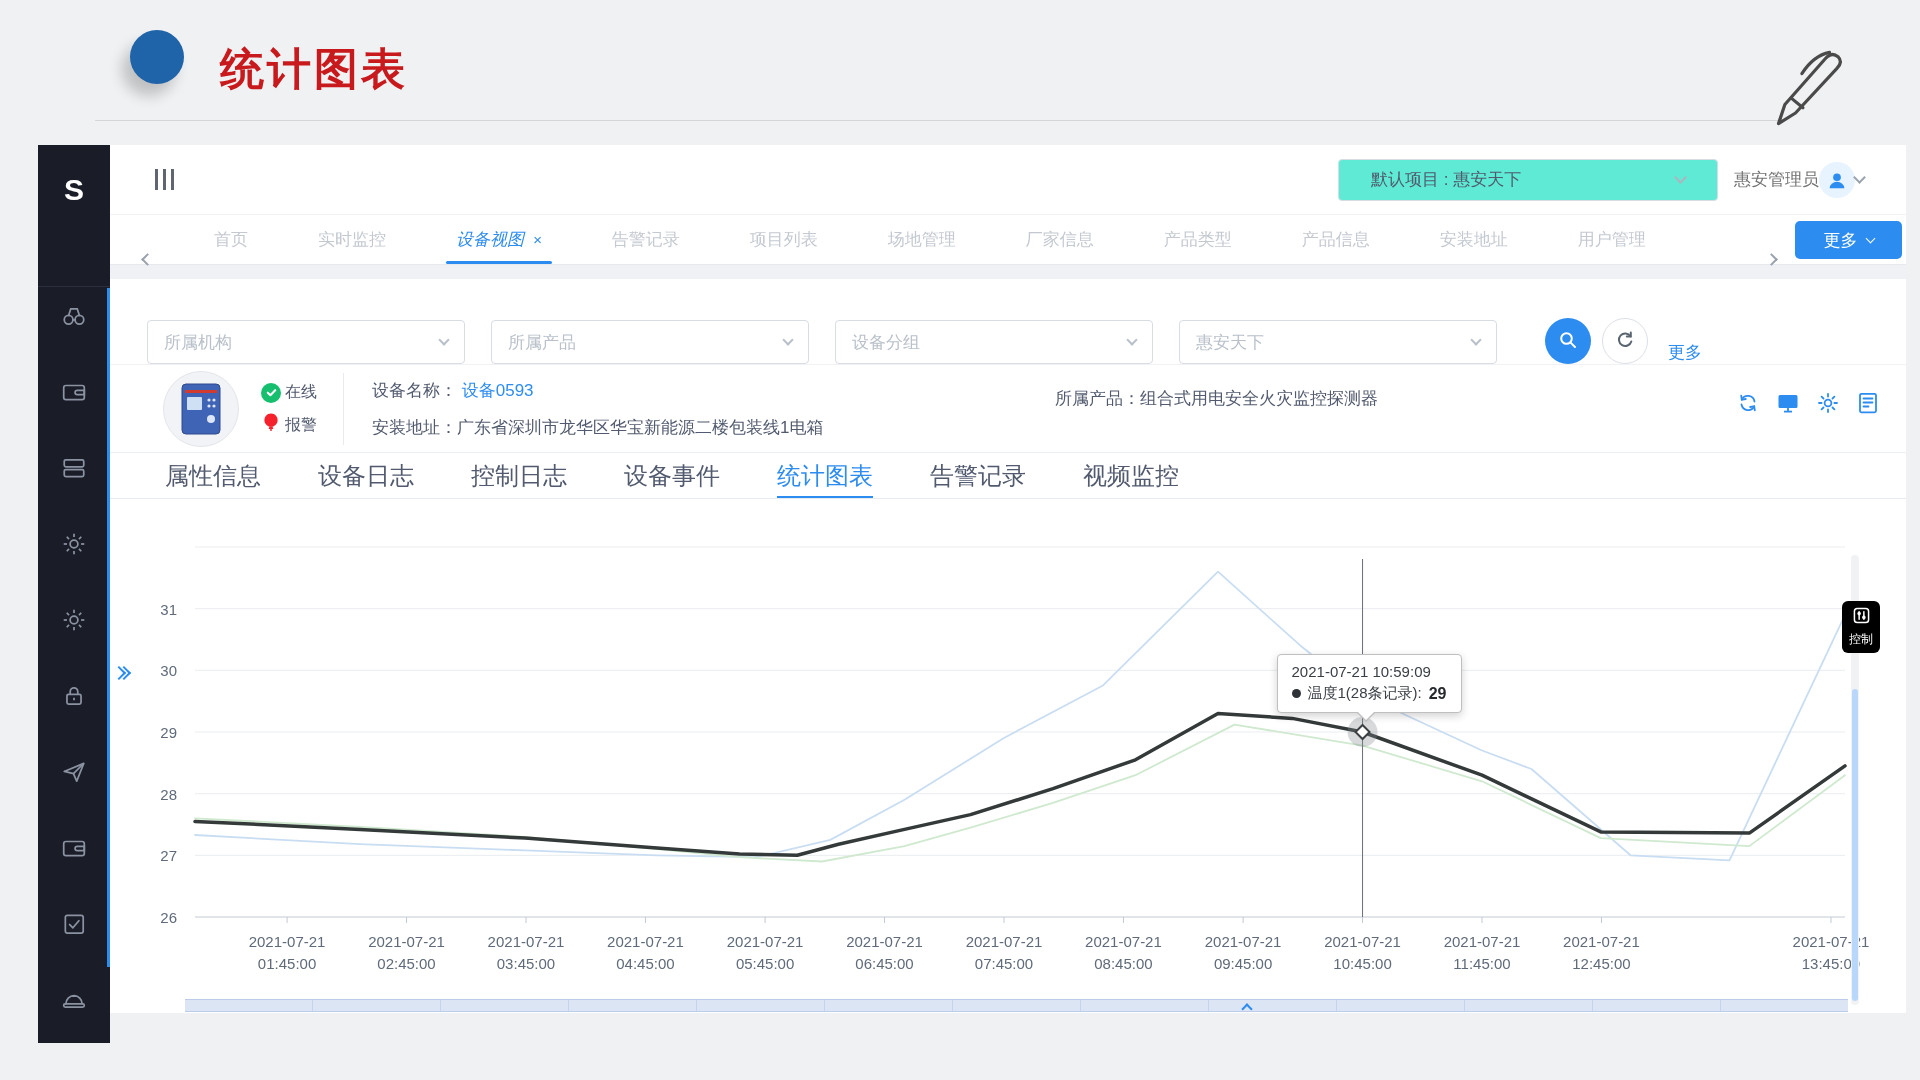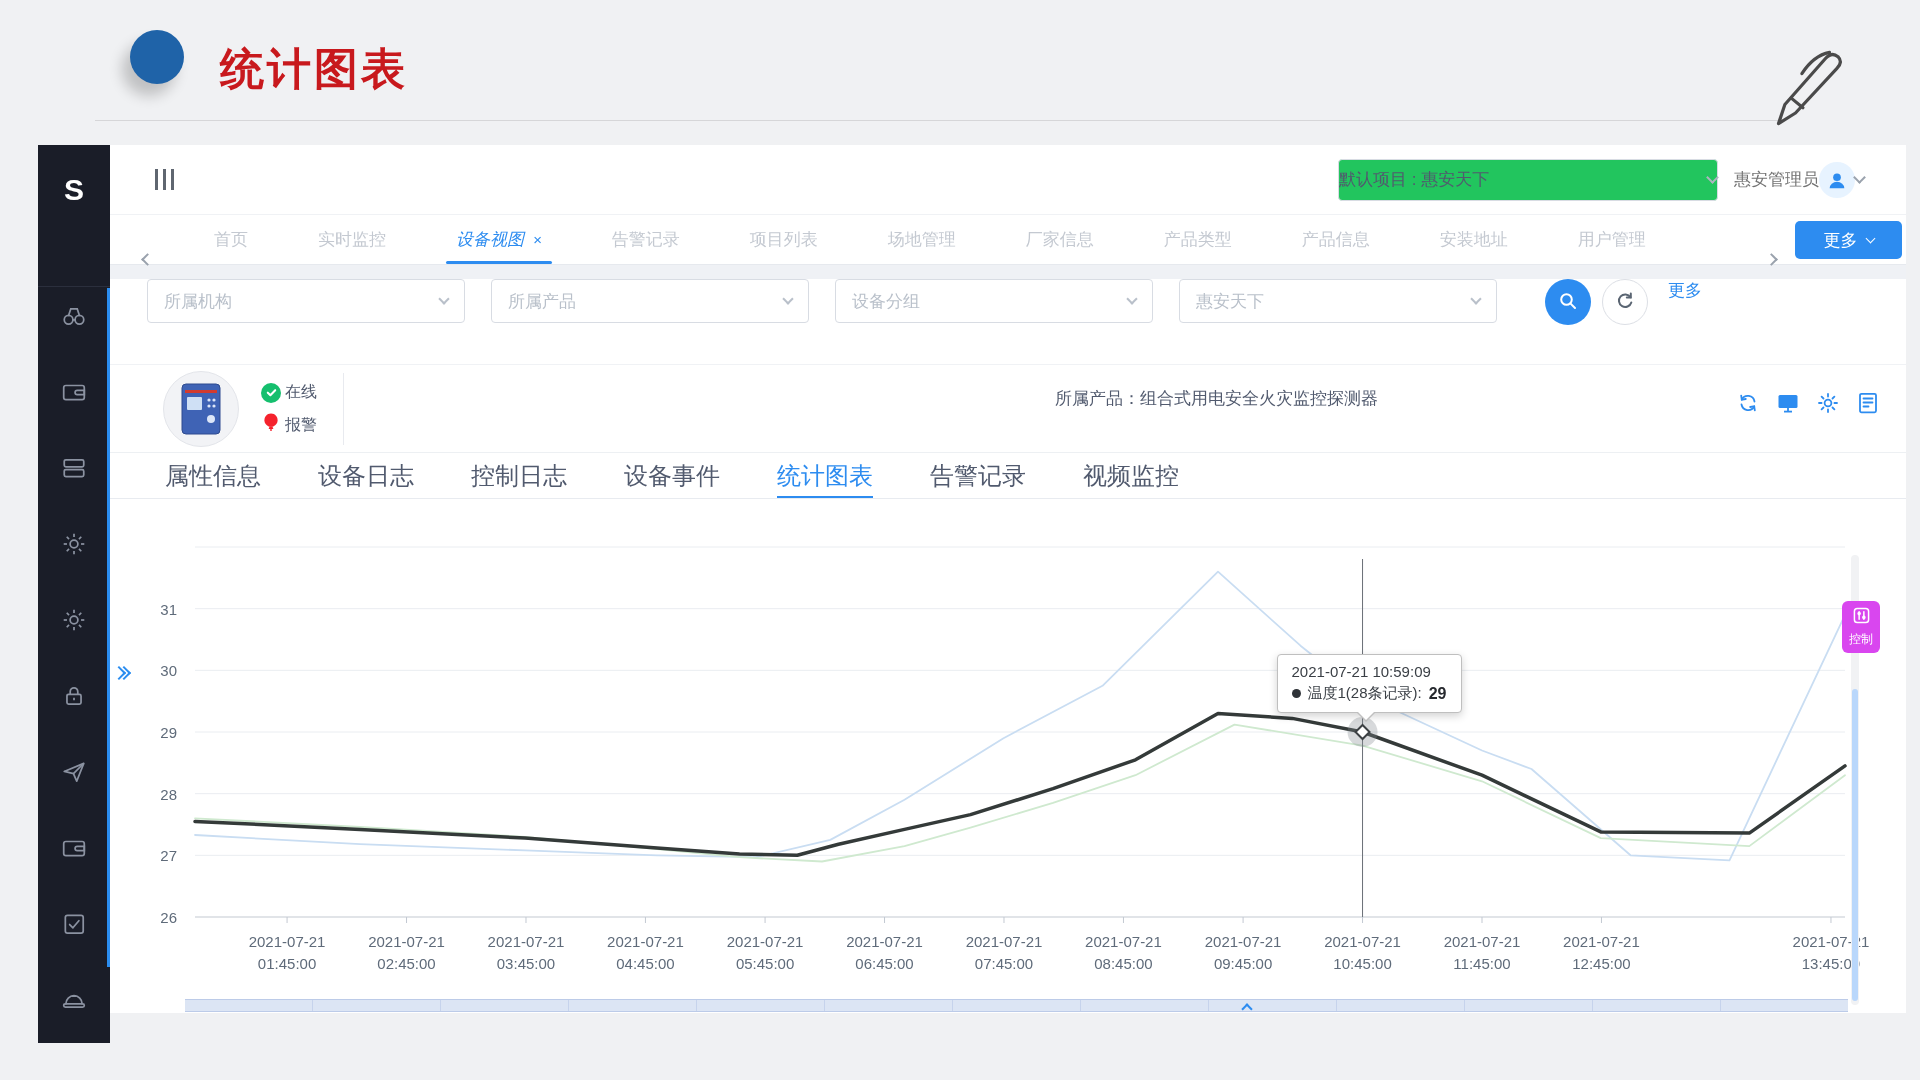--- a/index.html
+++ b/index.html
@@ -29,21 +29,21 @@
   .sb-icons svg{display:block;}
 
   .main{position:absolute;left:110px;top:145px;width:1796px;height:868px;background:#fff;}
 
   
   .topbar{height:70px;display:flex;align-items:center;border-bottom:1px solid #f0f2f5;}
   .hamburger{display:flex;gap:5px;margin-left:45px;cursor:pointer;}
   .hamburger i{display:block;width:3px;height:21px;background:#5f6670;}
   .tb-right{margin-left:auto;margin-right:42px;display:flex;align-items:center;gap:16px;}
   .proj-select{width:380px;height:42px;border:1px solid #d8dce3;border-radius:4px;display:flex;align-items:center;
-    padding:0 0;color:#515a6e;font-size:17px;background:#22c55e;cursor:pointer;}
+    padding:0 32px;color:#515a6e;font-size:17px;background:#5eead4;cursor:pointer;}
   .proj-select .chv{margin-left:auto;color:#aeb5bf;}
   .tb-user{display:flex;align-items:center;gap:0;color:#737373;font-size:17px;cursor:pointer;}
   .avatar{width:36px;height:36px;border-radius:50%;background:#e7f3ff;display:flex;align-items:center;justify-content:center;}
   .tb-user .chv{color:#9aa2ad;}
 
   
   .navrow{height:50px;display:flex;align-items:flex-end;border-bottom:1px solid #e6e9ee;position:relative;}
   .nav-back{margin-left:33px;color:#9aa2ad;cursor:pointer;display:flex;align-items:center;}
   .nav-tabs{display:flex;gap:70px;margin-left:62px;align-items:center;height:100%;}
   .nav-tab{font-size:17px;color:#c4c9d1;cursor:pointer;height:100%;display:flex;align-items:center;position:relative;white-space:nowrap;}
@@ -51,21 +51,21 @@
   .nav-tab.active::after{content:"";position:absolute;left:-10px;right:-10px;bottom:0;height:3px;background:#2d8cf0;border-radius:2px;}
   .nav-close{font-size:15px;margin-left:9px;color:#2d8cf0;}
   .nav-fwd{position:absolute;right:130px;color:#9aa2ad;cursor:pointer;display:flex;align-items:center;}
   .more-btn{position:absolute;right:4px;top:6px;width:107px;height:38px;background:#2d8cf0;color:#fff;font-size:17px;
     border:none;border-radius:5px;display:flex;align-items:center;justify-content:center;gap:9px;cursor:pointer;}
   .more-btn .chv{width:7px;height:7px;border-width:1.7px;}
 
   .gap-strip{height:14px;background:#eff1f5;}
 
   
-  .filterrow{height:86px;display:flex;align-items:flex-start;padding-left:37px;border-bottom:1px solid #f0f2f5;}
+  .filterrow{height:86px;display:flex;align-items:flex-end;padding-left:37px;border-bottom:1px solid #f0f2f5;}
   .f-select{width:318px;height:44px;border:1px solid #d8dce3;border-radius:4px;display:flex;align-items:center;
     padding:0 16px;color:#b9c0ca;font-size:17px;margin-right:26px;background:#fff;cursor:pointer;}
   .f-select .chv{margin-left:auto;color:#b9c0ca;width:8px;height:8px;}
   .btn-search{width:46px;height:46px;border-radius:50%;background:#2d8cf0;border:none;margin-left:22px;cursor:pointer;
     display:flex;align-items:center;justify-content:center;}
   .btn-refresh{width:46px;height:46px;border-radius:50%;background:#fff;border:1px solid #dcdfe5;margin-left:11px;cursor:pointer;
     display:flex;align-items:center;justify-content:center;}
   .f-more{margin-left:20px;color:#2d8cf0;font-size:17px;cursor:pointer;}
 
   
@@ -95,21 +95,21 @@
   #chart-svg text.ax{font-family:"Liberation Sans","DejaVu Sans",sans-serif;font-size:15px;fill:#5f6b7a;}
   .tooltip{position:absolute;background:#fff;border:1px solid #bfbfbf;border-radius:4px;
     box-shadow:0 3px 9px rgba(0,0,0,.18);padding:8px 14px 9px;font-size:15px;color:#3a3f45;z-index:5;white-space:nowrap;}
   .tooltip .t2{margin-top:4px;display:flex;align-items:center;gap:7px;}
   .tooltip .dot{width:9px;height:9px;border-radius:50%;background:#2f3338;display:inline-block;}
   .tooltip .val{font-weight:bold;font-size:16px;color:#26292e;}
   .tooltip::after{content:"";position:absolute;left:80px;bottom:-8px;width:0;height:0;
     border-left:8px solid transparent;border-right:8px solid transparent;border-top:8px solid #fff;}
   .tooltip::before{content:"";position:absolute;left:79px;bottom:-10px;width:0;height:0;
     border-left:9px solid transparent;border-right:9px solid transparent;border-top:9px solid #c0c0c0;}
-  .fab{position:absolute;left:1732px;top:102px;width:38px;height:52px;background:#d946ef;border-radius:6px;z-index:6;
+  .fab{position:absolute;left:1732px;top:102px;width:38px;height:52px;background:#000000;border-radius:6px;z-index:6;
     display:flex;flex-direction:column;align-items:center;justify-content:center;gap:3px;cursor:pointer;color:#fff;}
   .fab .lbl{font-size:12px;}
   .vscroll{position:absolute;left:1741px;top:56px;width:8px;height:450px;background:#f1f2f4;border-radius:4px;}
   .vthumb{position:absolute;left:1742px;top:190px;width:6px;height:312px;background:#b9d7fb;border-radius:3px;cursor:pointer;}
   .datazoom{position:absolute;left:75px;top:500px;width:1663px;height:13px;background:#dce5f4;
     border-top:1px solid #bccbe8;border-bottom:1px solid #bccbe8;cursor:pointer;
     background-image:repeating-linear-gradient(90deg,transparent 0,transparent 127px,#c6d3ec 127px,#c6d3ec 128px);}
   .dz-handle{position:absolute;left:63.6%;top:-1px;color:#2d8cf0;}
   .dz-handle .chv{width:8px;height:8px;border-width:2.2px;}
 
@@ -338,20 +338,29 @@
           <svg width="20" height="20" viewBox="0 0 20 20">
               <path d="M10,1.5 C5.6,1.5 3.4,5 3.4,8.2 C3.4,12.2 7,14.8 10,14.8 C13,14.8 16.6,12.2 16.6,8.2 C16.6,5 14.4,1.5 10,1.5 Z" fill="#f5222d"></path>
               <path d="M8.6,14.5 L7.6,17 h4.8 l-1,-2.5 Z" fill="#f5222d"></path>
               <line x1="10" y1="17" x2="10" y2="19" stroke="#f5222d" stroke-width="1.4"></line>
             </svg>
         </span>
         <span>报警</span>
       </div>
     </div>
     <div class="dev-divider"></div>
+    <div class="dev-info">
+      <div>
+        <span>设备名称：</span>
+        <span class="dev-link">设备0593</span>
+      </div>
+      <div>
+        <span>安装地址：</span><span>广东省深圳市龙华区华宝新能源二楼包装线1电箱</span>
+      </div>
+    </div>
     <div class="dev-product">
       <span>所属产品：</span><span>组合式用电安全火灾监控探测器</span>
     </div>
     <div class="dev-icons">
       <span class="ic">
           <svg width="24" height="24" viewBox="0 0 24 24" fill="none" stroke="#2d8cf0" stroke-width="1.8" stroke-linecap="round">
             <path d="M5.5,13.5 A6.8,6.8 0 0 0 18.2,15.5"></path>
             <polyline points="18.8,19.3 18.2,15.3 14.2,16"></polyline>
             <path d="M18.5,10.5 A6.8,6.8 0 0 0 5.8,8.5"></path>
             <polyline points="5.2,4.7 5.8,8.7 9.8,8"></polyline>

